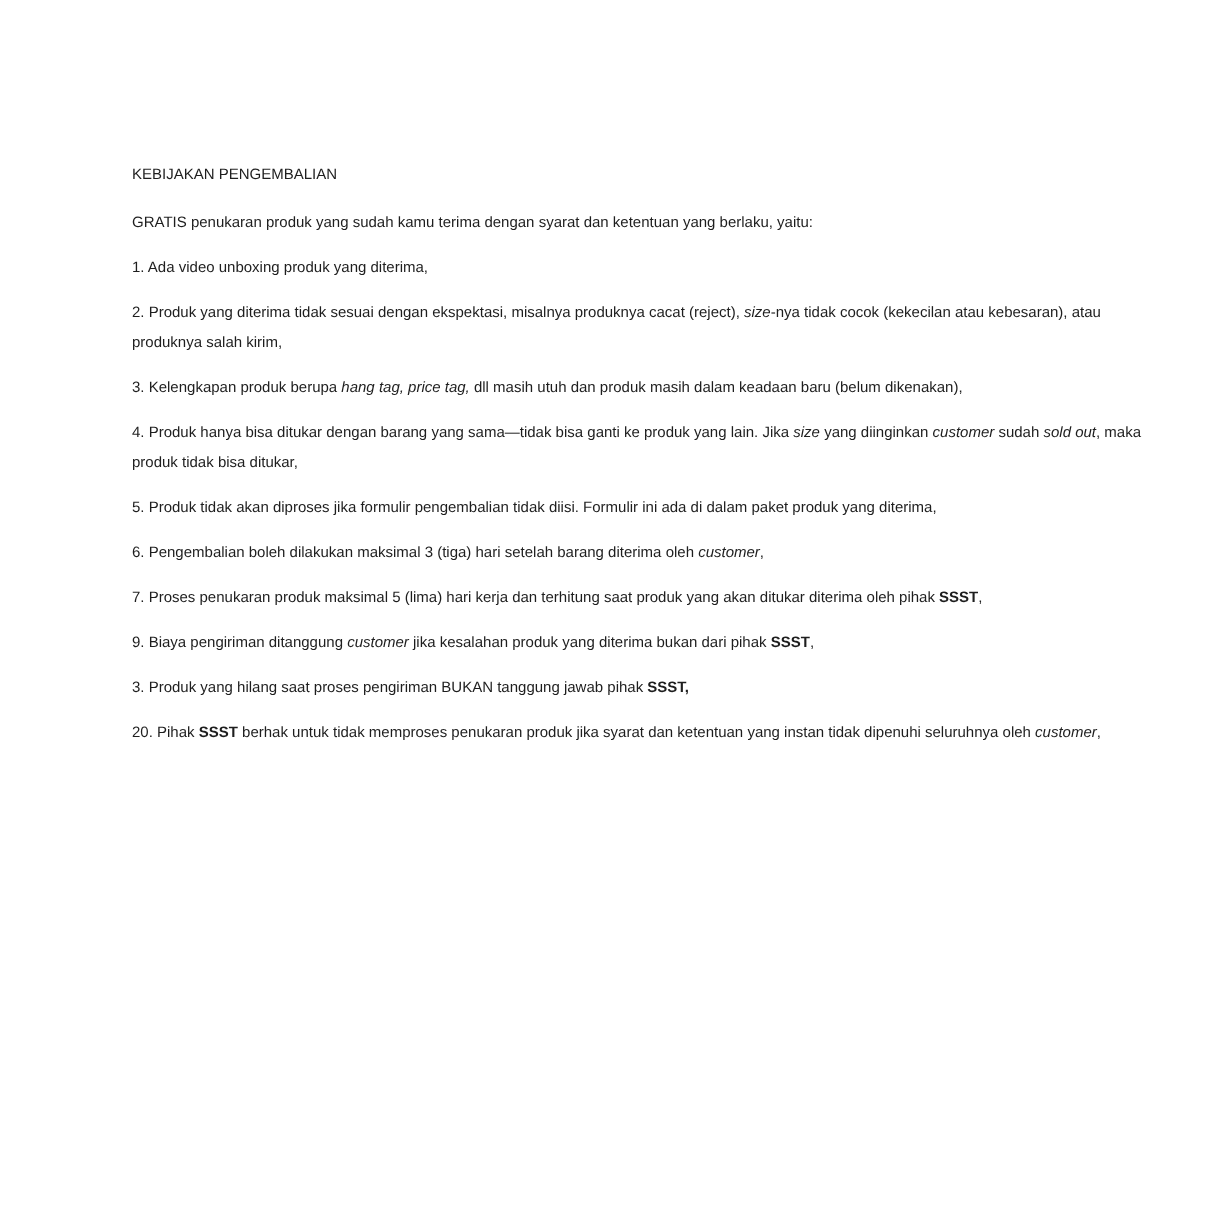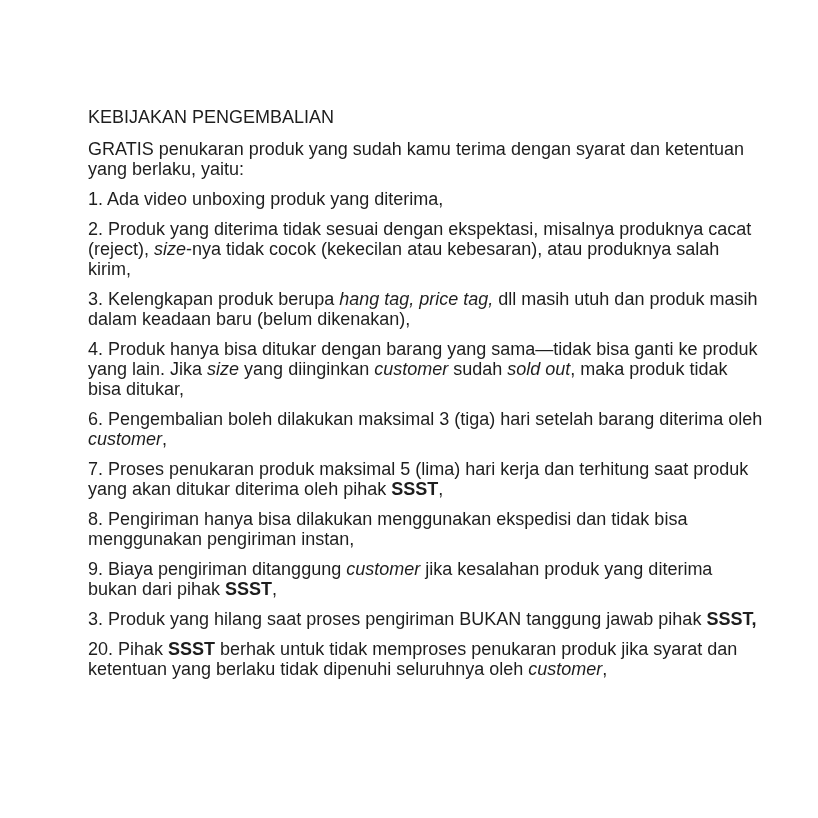--- a/index.html
+++ b/index.html
@@ -16,21 +16,21 @@
     padding: 107px 56px 40px 88px;
     overflow: hidden;
     font-family: "Liberation Sans", sans-serif;
     color: #1e1e1e;
   }
   .doc {
     width: 676px;
   }
   .doc p {
     margin: 0 0 10px 0;
-    font-size: 18px;
+    font-size: 10px;
     line-height: 20px;
     font-weight: 400;
   }
   .doc p.title {
     margin: 0 0 12px 0;
   }
   .doc em {
     font-style: italic;
   }
   .doc strong {
@@ -42,21 +42,21 @@
 
 <div class="page">
   <div class="doc">
     <p class="title">KEBIJAKAN PENGEMBALIAN</p>
     <div id="paragraphs">
         <p><span>GRATIS penukaran produk yang sudah kamu terima dengan syarat dan ketentuan yang berlaku, yaitu:</span></p>
         <p><span>1. Ada video unboxing produk yang diterima,</span></p>
         <p><span>2. Produk yang diterima tidak sesuai dengan ekspektasi, misalnya produknya cacat (reject), </span><em>size</em><span>-nya tidak cocok (kekecilan atau kebesaran), atau produknya salah kirim,</span></p>
         <p><span>3. Kelengkapan produk berupa </span><em>hang tag, price tag,</em><span> dll masih utuh dan produk masih dalam keadaan baru (belum dikenakan),</span></p>
         <p><span>4. Produk hanya bisa ditukar dengan barang yang sama—tidak bisa ganti ke produk yang lain. Jika </span><em>size</em><span> yang diinginkan </span><em>customer</em><span> sudah </span><em>sold out</em><span>, maka produk tidak bisa ditukar,</span></p>
+        <p><span>5. Produk tidak akan diproses jika formulir pengembalian tidak diisi. Formulir ini ada di dalam paket produk yang diterima,</span></p>
         <p><span>6. Pengembalian boleh dilakukan maksimal 3 (tiga) hari setelah barang diterima oleh </span><em>customer</em><span>,</span></p>
         <p><span>7. Proses penukaran produk maksimal 5 (lima) hari kerja dan terhitung saat produk yang akan ditukar diterima oleh pihak </span><strong>SSST</strong><span>,</span></p>
-        <p><span>8. Pengiriman hanya bisa dilakukan menggunakan ekspedisi dan tidak bisa menggunakan pengiriman instan,</span></p>
         <p><span>9. Biaya pengiriman ditanggung </span><em>customer</em><span> jika kesalahan produk yang diterima bukan dari pihak </span><strong>SSST</strong><span>,</span></p>
         <p><span>3. Produk yang hilang saat proses pengiriman BUKAN tanggung jawab pihak </span><strong>SSST,</strong></p>
-        <p><span>20. Pihak </span><strong>SSST</strong><span> berhak untuk tidak memproses penukaran produk jika syarat dan ketentuan yang berlaku tidak dipenuhi seluruhnya oleh </span><em>customer</em><span>,</span></p>
+        <p><span>20. Pihak </span><strong>SSST</strong><span> berhak untuk tidak memproses penukaran produk jika syarat dan ketentuan yang instan tidak dipenuhi seluruhnya oleh </span><em>customer</em><span>,</span></p>
       </div>
   </div>
 </div>
 
 </body></html>

